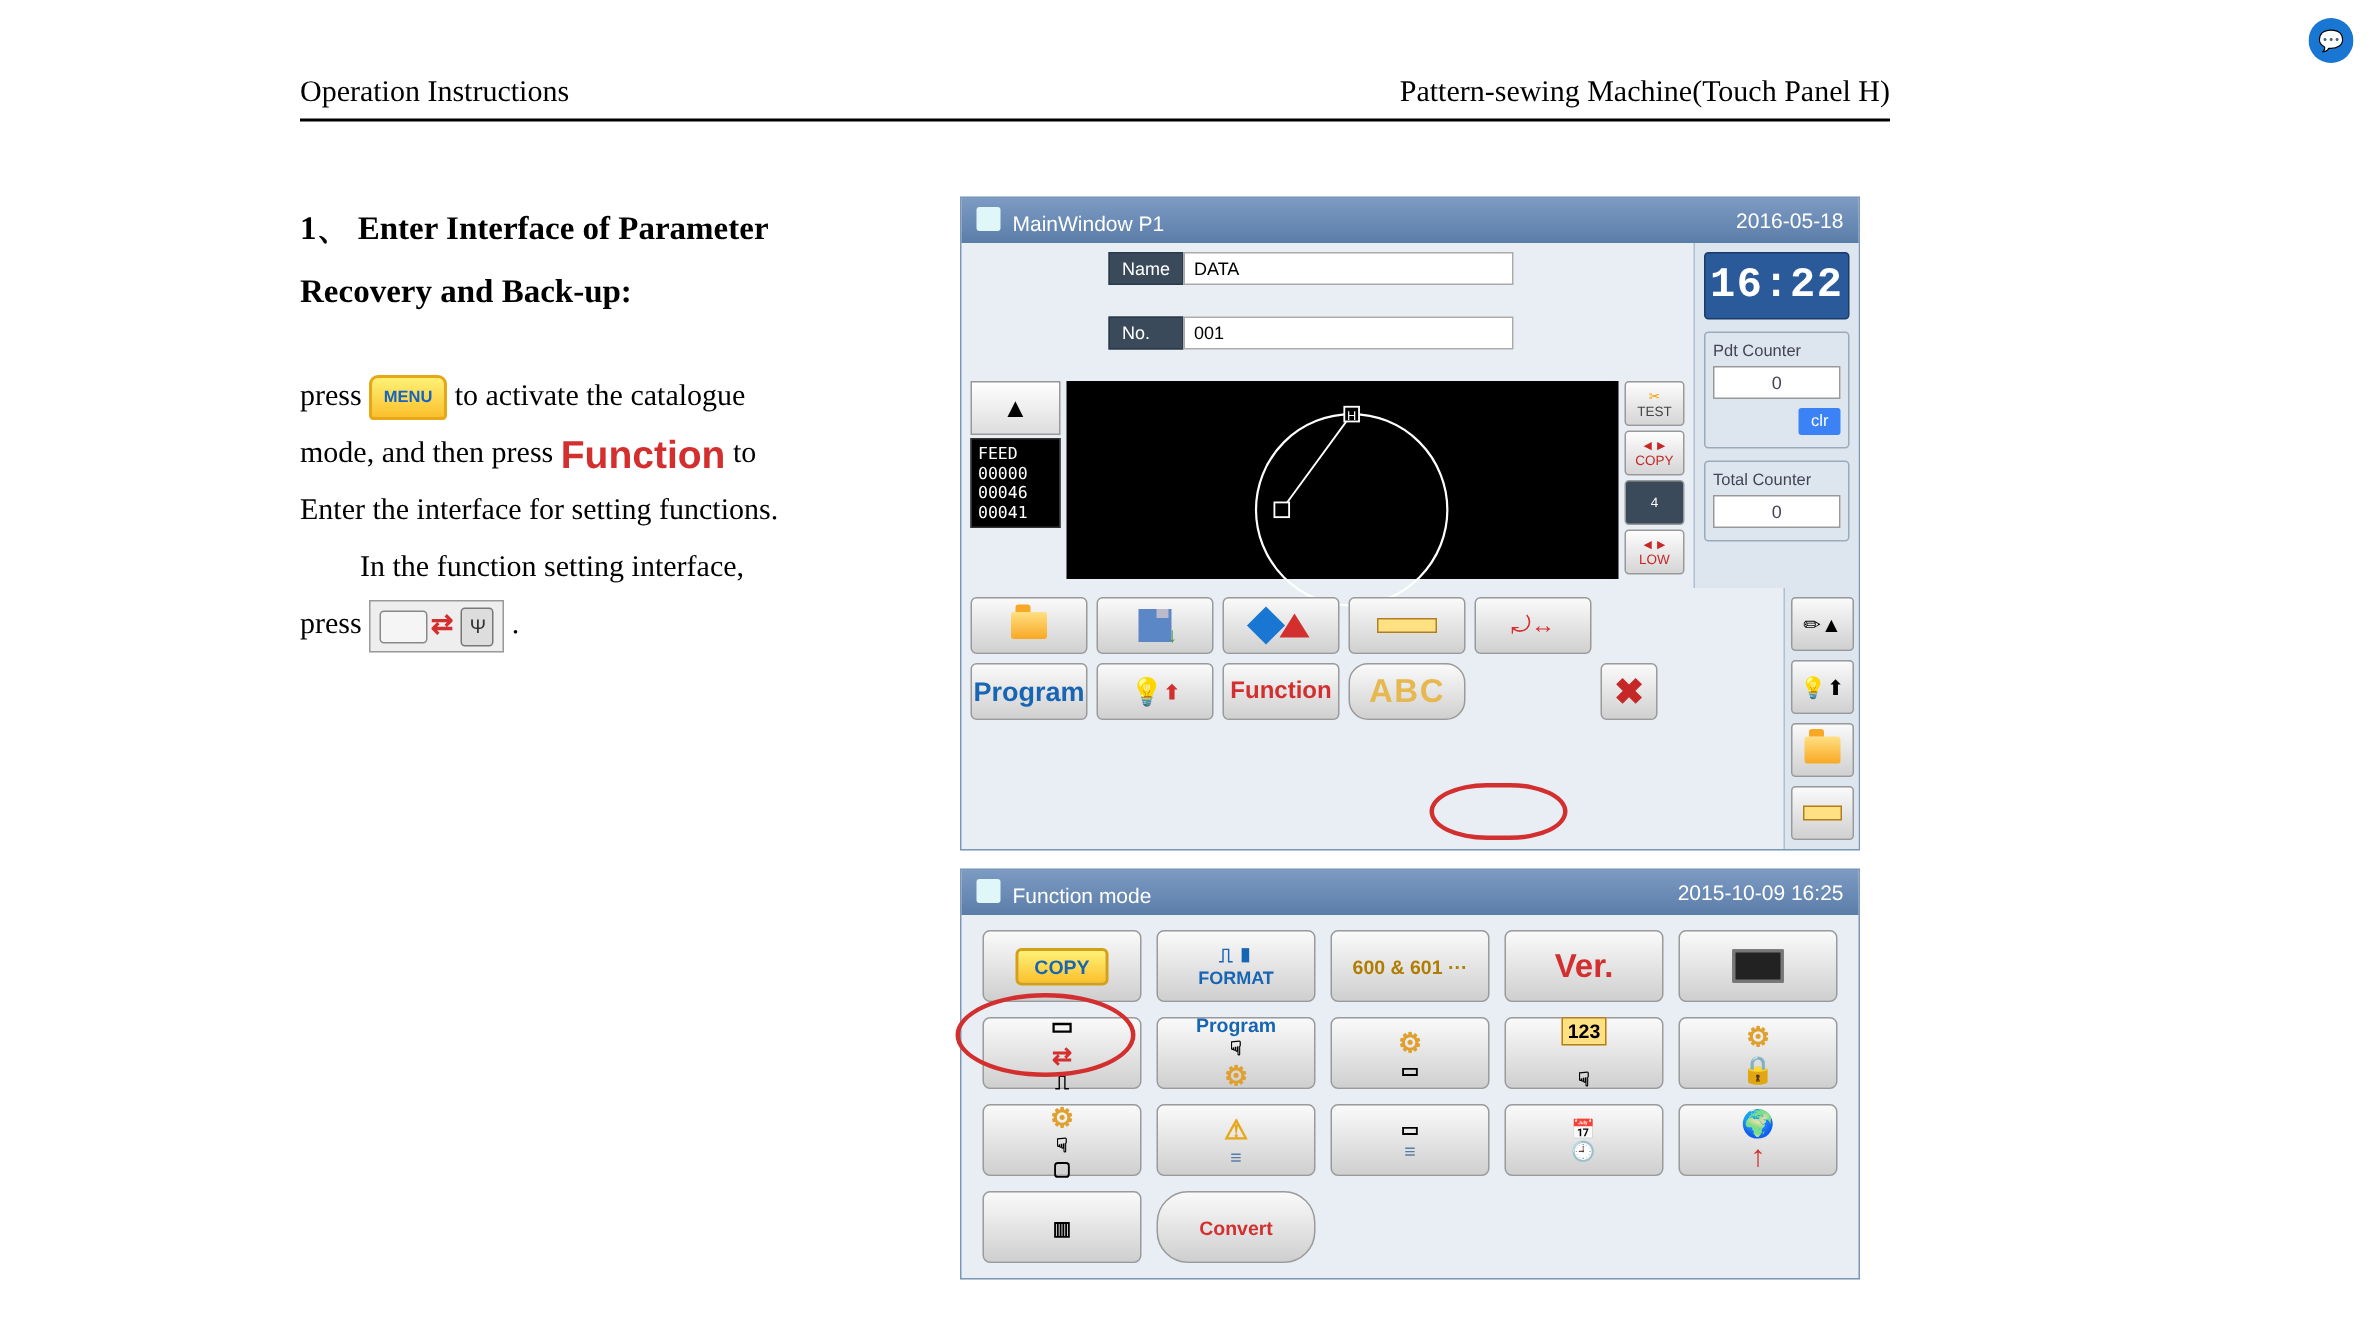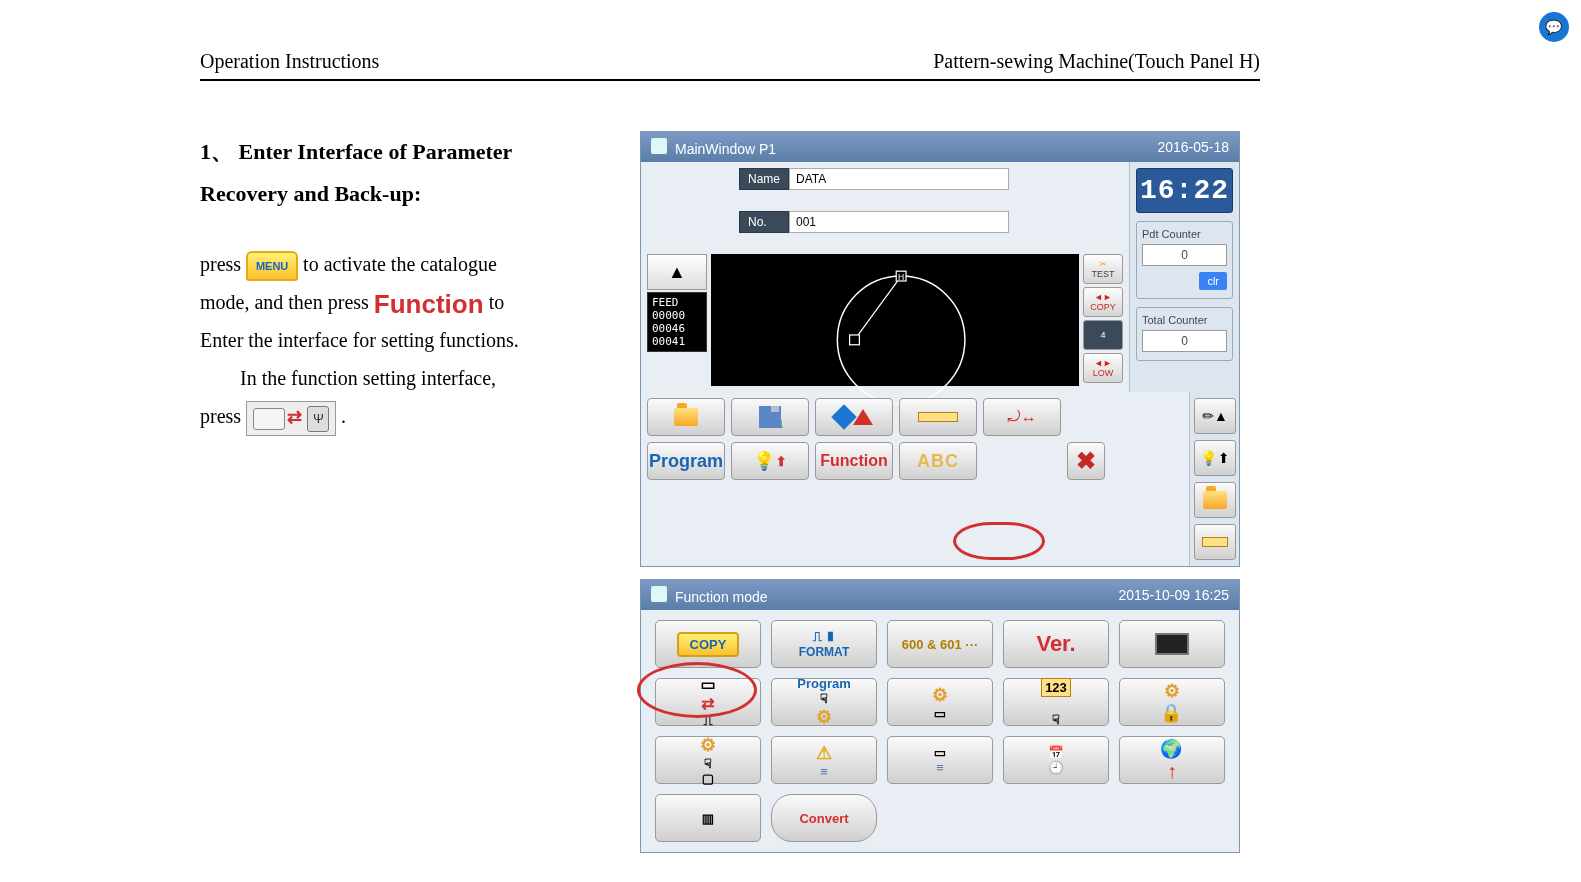--- a/index.html
+++ b/index.html
@@ -40,21 +40,21 @@
 .sbtn { height:30px; background:linear-gradient(#fdfdfd,#d5d5d5); border:1px solid #999; border-radius:3px; font:9px Arial; display:flex; flex-direction:column; align-items:center; justify-content:center; color:#444; }
 .sbtn.red { color:#c62828; }
 .sbtn.dark { background:#3a4a5a; color:#fff; }
 
 .subbar { background:linear-gradient(#6d8db2,#567ba8); color:#fff; font-size:14px; padding:5px 10px; display:flex; align-items:center; height:26px; }
 .menu-grid { padding:6px; display:grid; grid-template-columns: repeat(5,78px) 38px; grid-auto-rows:38px; gap:6px; align-items:center; }
 .mbtn { background:linear-gradient(#fafafa,#d0d0d0); border:1px solid #9a9a9a; border-radius:4px; height:38px; display:flex; align-items:center; justify-content:center; font: bold 13px Arial; position:relative; overflow:hidden; }
 .mbtn.wide { width:78px; }
 .mbtn.program { color:#1866b3; font-size:18px; }
 .mbtn.function { color:#d32f2f; font-size:16px; }
-.mbtn.abc { color:#e6b84f; font-size:18px; letter-spacing:1px; }
+.mbtn.abc { color:#e6b84f; font-size:22px; letter-spacing:1px;border-radius:13px; }
 .mbtn.x { color:#c62828; font-size:24px; }
 .ring { position:absolute; border:3px solid #d32f2f; border-radius:50%/60%; pointer-events:none; }
 
 .right-panel { width:110px; border-left:1px solid #b0c0d0; padding:6px; background:#dde6ef; }
 .clock { background:#2a5a9a; color:#fff; font: bold 28px "Courier New",monospace; text-align:center; padding:6px 2px; border:1px solid #1a3a6a; border-radius:3px; letter-spacing:1px; }
 .counter-box { border:1px solid #9ab; border-radius:3px; margin-top:8px; padding:6px 5px 8px; font:11px Arial; color:#445; }
 .counter-box legend, .counter-box .lgd { font-size:11px; color:#445; }
 .counter-val { background:#fff; border:1px solid #999; text-align:center; padding:3px; margin-top:4px; font:12px Arial; }
 .clr { float:right; margin-top:6px; background:#3b82f6; color:#fff; font:11px Arial; border:none; padding:3px 8px; border-radius:2px;margin-left:36px; }
 

